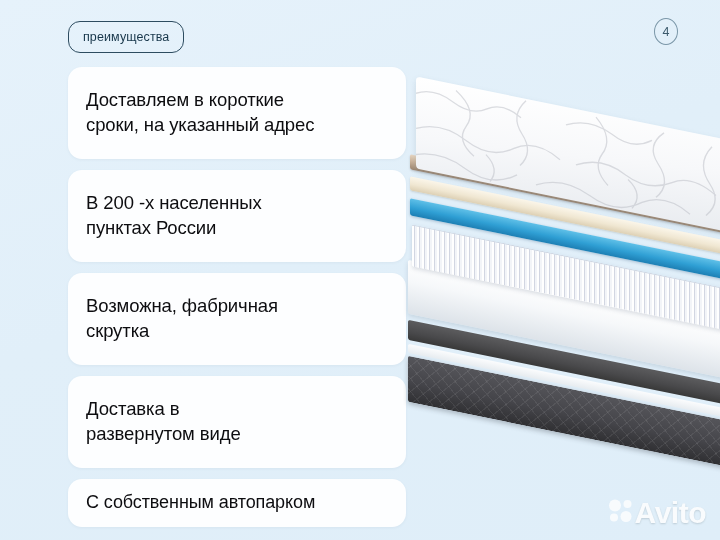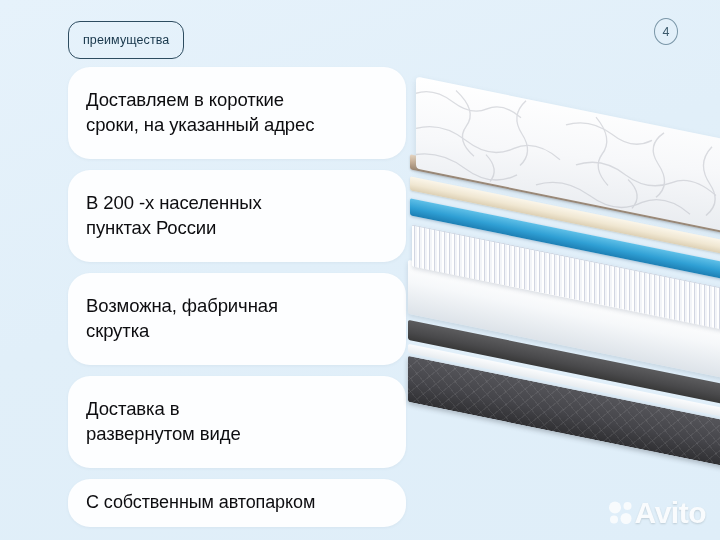--- a/index.html
+++ b/index.html
@@ -12,39 +12,39 @@
   }
   .slide {
     position:absolute; inset:0;
     background:linear-gradient(160deg,#e6f2fb 0%,#e1eff9 45%,#dfeef9 100%);
     overflow:hidden;
   }
 
   
   .tag-pill {
     position:absolute; left:68px; top:21px;
-    height:38px; padding:0 14px;
+    height:32px; padding:0 14px;
     border:1.6px solid #2d4c60; border-radius:12px;
     display:flex; align-items:center; justify-content:center;
     font-size:12.5px; color:#17364a; letter-spacing:.1px;
     background:transparent; white-space:nowrap;
   }
   .page-badge {
     position:absolute; left:654px; top:18px;
     width:24px; height:27px;
     border:1.4px solid #7b97a8; border-radius:50%;
     display:flex; align-items:center; justify-content:center;
     font-size:12.5px; color:#3c5a6c;
   }
 
   
   .cards { position:absolute; left:68px; top:67px; width:338px; }
   .card {
     background:#fdfeff;
-    border-radius:22px;
+    border-radius:14px;
     padding:0 18px;
     display:flex; align-items:center;
     margin-bottom:11px;
     box-shadow:0 1px 3px rgba(80,110,130,.07);
   }
   .card-2line { height:92px; }
   .card-1line { height:48px; }
   .card-text {
     font-size:18.5px; line-height:1.33;
     color:#0d0d10; letter-spacing:-.1px;
@@ -120,21 +120,21 @@
       repeating-linear-gradient(45deg, rgba(255,255,255,.07) 0 1px, transparent 1px 9px),
       repeating-linear-gradient(-45deg, rgba(255,255,255,.07) 0 1px, transparent 1px 9px),
       linear-gradient(180deg,#55555a 0%,#45454a 55%,#303033 100%);
     transform:skewY(11.5deg);
     box-shadow:0 2px 5px rgba(40,45,55,.3);
   }
 
   
   .watermark {
     position:absolute; right:14px; bottom:12px;
-    display:flex; align-items:center; gap:1px;
+    display:flex; gap:1px;
     opacity:.82;
   }
   .wm-mark { width:26px; height:26px; position:relative; }
   .wm-text {
     font-size:30px; font-weight:bold; color:#ffffff;
     letter-spacing:-.5px; line-height:1;
     text-shadow:0 1px 2px rgba(60,70,80,.25);
   }
 </style>
 </head>

